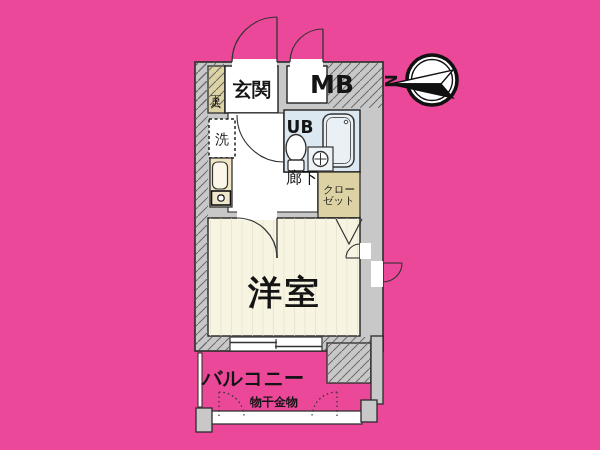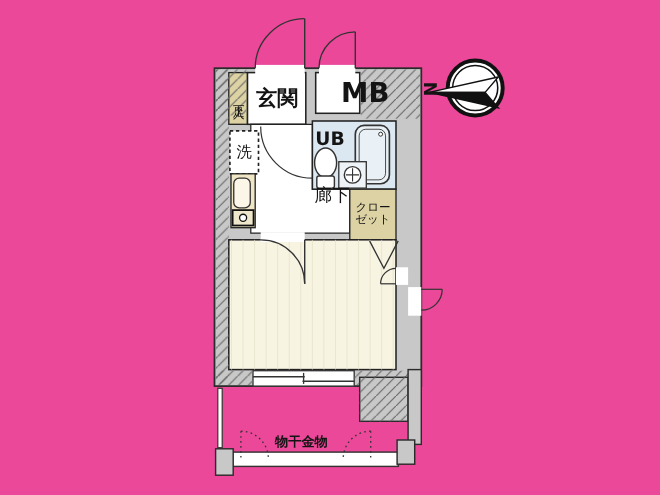--- a/index.html
+++ b/index.html
@@ -112,15 +112,17 @@
   <div class="lbl" style="left:252px;top:90px;font-size:19px;">玄関</div>
   <div class="lbl" style="left:307px;top:85px;font-size:25px;margin-left:25px;">MB</div>
   <div class="lbl vert light" style="left:216px;top:89px;font-size:10.5px;">下足入</div>
   <div class="lbl light" style="left:222px;top:139px;font-size:14px;">洗</div>
   <div class="lbl" style="left:300px;top:128px;font-size:17px;">UB</div>
   <div class="lbl light" style="left:255px;top:178px;font-size:16px;margin-left:47px;">廊下</div>
   <div class="lbl light" style="left:339px;top:195px;font-size:10.5px;text-align:right;">
     <div>クロー</div>
     <div>ゼット</div>
   </div>
+  <div class="lbl" style="left:285px;top:293px;font-size:34px;letter-spacing:3px;">洋室</div>
+  <div class="lbl" style="left:253px;top:378px;font-size:20px;">バルコニー</div>
   <div class="lbl" style="left:274px;top:402px;font-size:12px;text-align:right;">物干金物</div>
   <div class="lbl rot90" style="left:390px;top:81px;font-size:16px;font-weight:700;">N</div>
 </div>
 
 </body></html>

